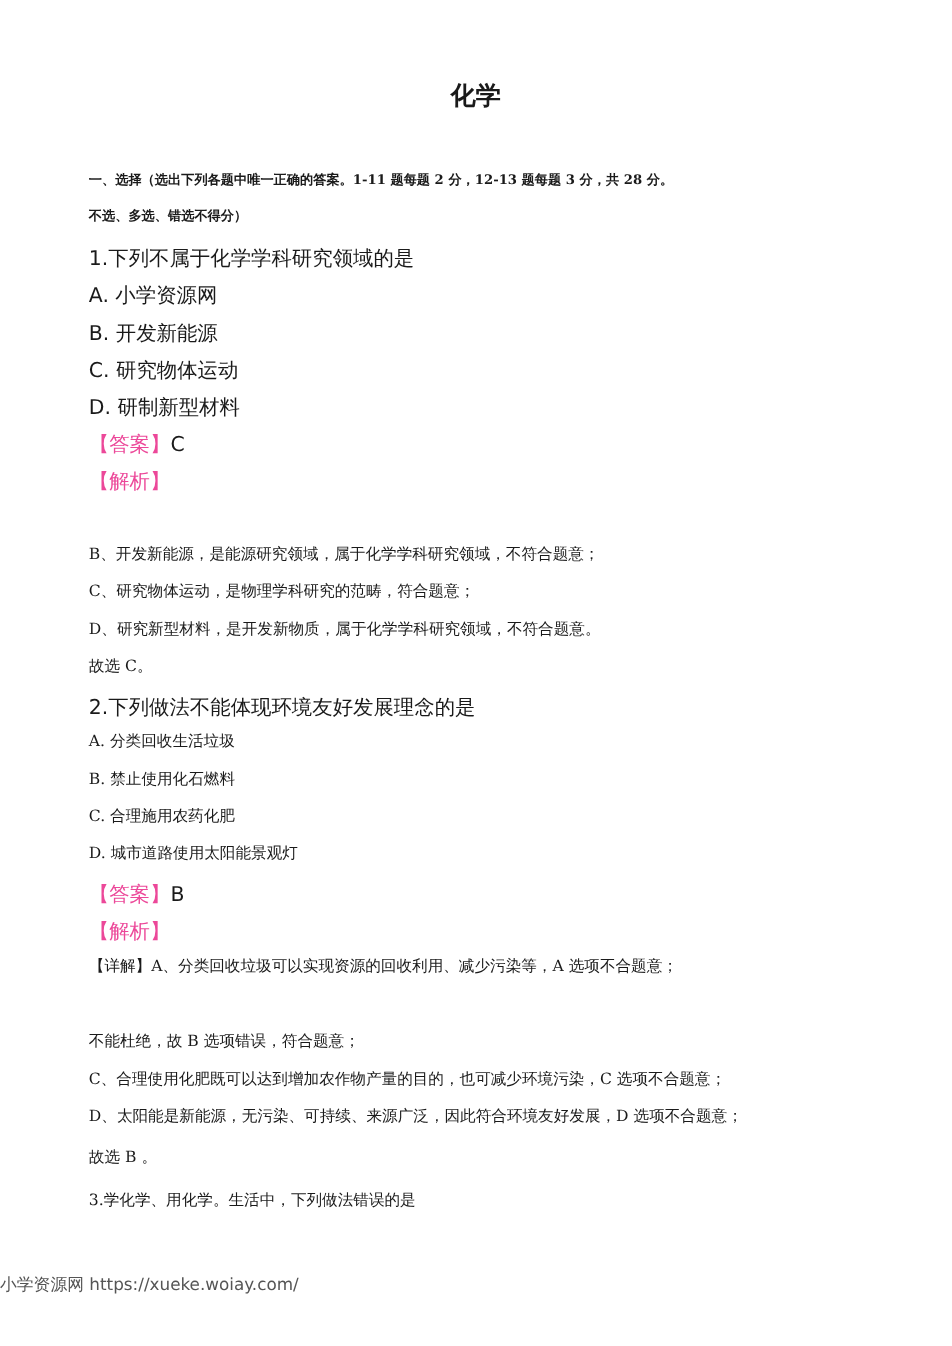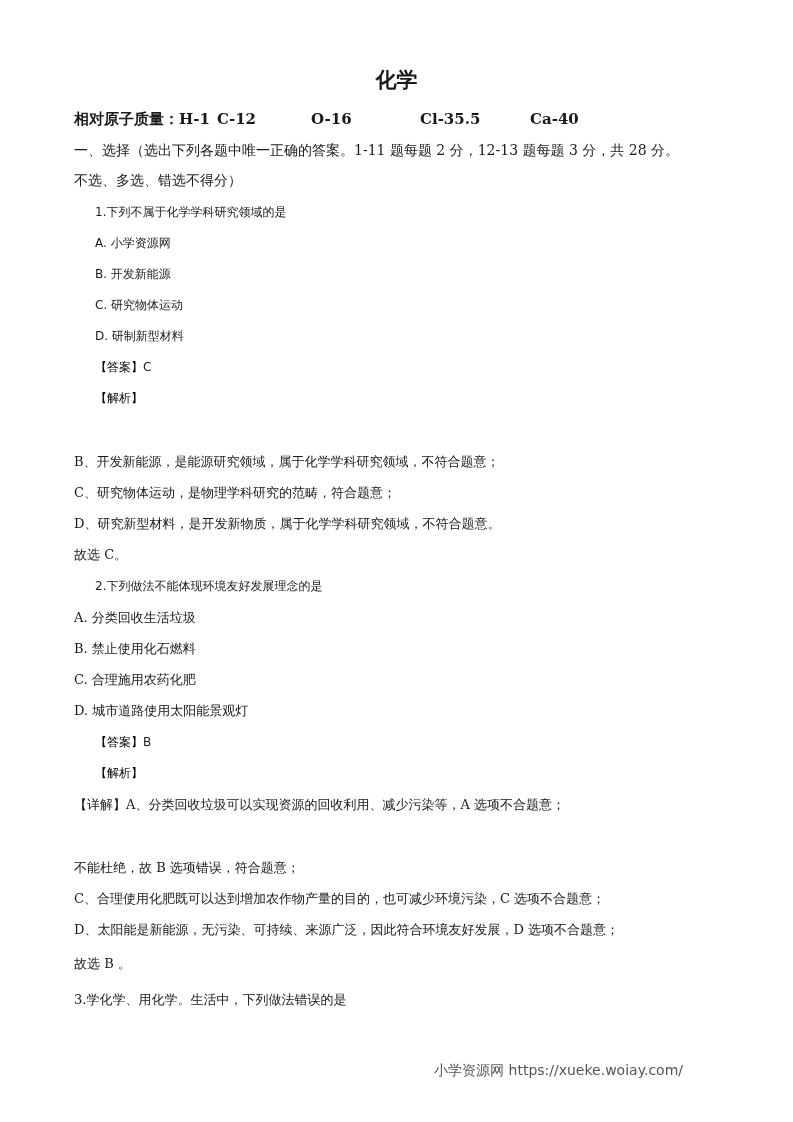--- a/index.html
+++ b/index.html
@@ -1,40 +1,33 @@
 <!DOCTYPE html>
 <html><head>
 <meta charset="utf-8">
 <style>
   html, body { margin: 0; padding: 0; background: #ffffff; }
   body { width: 793px; height: 1122px; position: relative; overflow: hidden; color: #1a1a1a; }
   .page { position: absolute; left: 0; top: 0; width: 793px; height: 1122px; }
   .title { position: absolute; left: 0; width: 793px; top: 66px; text-align: center; font-family: "DejaVu Sans", sans-serif; font-weight: bold; font-size: 21px; }
   .line { position: absolute; left: 74px; white-space: nowrap; }
-  .bold { font-family: "DejaVu Serif", serif; font-weight: normal; font-size: 14px; }
+  .bold { font-family: "DejaVu Serif", serif; font-weight: bold; font-size: 11px; }
   .serif { font-family: "DejaVu Serif", serif; font-size: 13px; }
-  .sans { font-family: "DejaVu Sans", sans-serif; font-size: 12px; margin-left: 21px; }
+  .sans { font-family: "DejaVu Sans", sans-serif; font-size: 17px; }
   .masses { position: absolute; top: 110px; left: 74px; width: 680px; height: 20px; font-family: "DejaVu Serif", serif; font-weight: bold; font-size: 15px; }
   .masses span { position: absolute; top: 0; white-space: nowrap; }
-  .tag { color: #000000; }
-  .footer { position: absolute; top: 1062px; left: 0; width: 683px; text-align: right; font-family: "DejaVu Sans", sans-serif; font-size: 14px; color: #555; }
+  .tag { color: #ec4899; }
+  .footer { position: absolute; top: 1062px; left: 0; width: 683px; text-align: left; font-family: "DejaVu Sans", sans-serif; font-size: 14px; color: #555; }
 </style>
 </head>
 <body>
 
 <div class="page">
   <div class="title">化学</div>
 
-  <div class="masses">
-    <span style="left:0">相对原子质量：H-1</span>
-    <span style="left:143px">C-12</span>
-    <span style="left:237px">O-16</span>
-    <span style="left:346px">Cl-35.5</span>
-    <span style="left:456px">Ca-40</span>
-  </div>
 
   <div class="line bold" style="top:142px">一、选择（选出下列各题中唯一正确的答案。1-11 题每题 2 分，12-13 题每题 3 分，共 28 分。</div>
   <div class="line bold" style="top:172px">不选、多选、错选不得分）</div>
 
   <div class="line sans" style="top:204px">1.下列不属于化学学科研究领域的是</div>
   <div class="line sans" style="top:235px">A.  小学资源网</div>
   <div class="line sans" style="top:266px">B.  开发新能源</div>
   <div class="line sans" style="top:297px">C.  研究物体运动</div>
   <div class="line sans" style="top:328px">D.  研制新型材料</div>
   <div class="line sans" style="top:359px"><span class="tag">【答案】</span><span>C</span></div>

